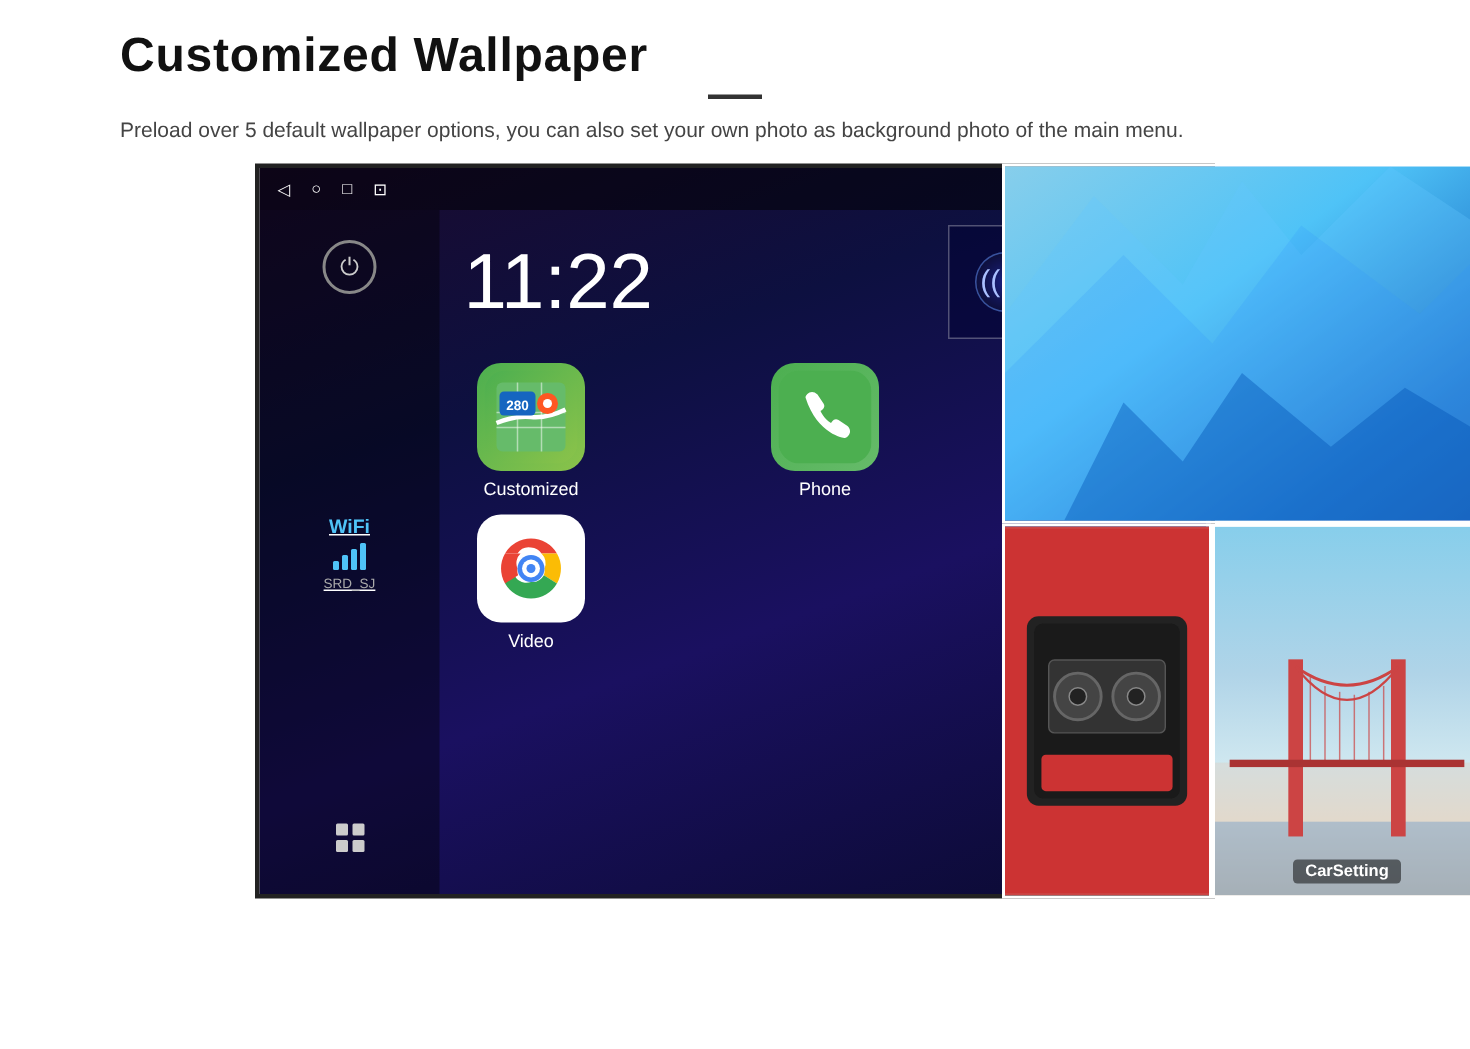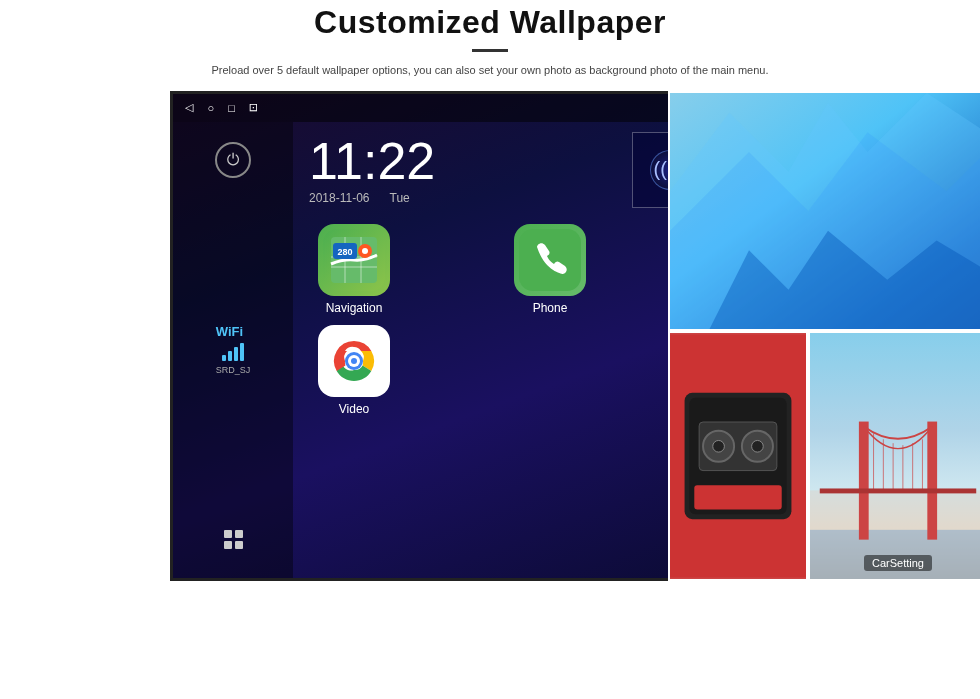--- a/index.html
+++ b/index.html
@@ -6,37 +6,37 @@
     body {
       width: 980px;
       height: 699px;
       font-family: Arial, sans-serif;
       background: #fff;
       overflow: hidden;
     }
 
     
     .header {
-      text-align: center;
-      padding: 4px 80px 12px;
+      text-align: left;
+      padding: 18px 80px 12px;
     }
     .header h1 {
       font-size: 32px;
       font-weight: 900;
       color: #111;
       letter-spacing: 0.5px;
     }
     .header-divider {
       width: 36px;
       height: 3px;
       background: #333;
       margin: 8px auto 10px;
     }
     .header p {
-      font-size: 11px;
+      font-size: 14px;
       color: #444;
       line-height: 1.5;
     }
 
     
     .phone-screen-wrapper {
       display: flex;
       justify-content: center;
       align-items: flex-start;
       padding: 0 30px;
@@ -102,22 +102,23 @@
       border-radius: 50%;
       border: 2px solid #888;
       display: flex;
       align-items: center;
       justify-content: center;
       color: #ccc;
       font-size: 16px;
       cursor: pointer;
     }
     .wifi-section {
-      text-align: left;
+      text-align: center;
       color: white;
+      text-decoration: underline;
     }
     .wifi-label {
       font-size: 13px;
       font-weight: bold;
       color: #4fc3f7;
     }
     .wifi-bars {
       display: flex;
       justify-content: center;
       gap: 2px;
@@ -407,24 +408,20 @@
             <div class="apps-grid-dot"></div>
           </div>
         </div>
       </div>
 
       <div class="main-area">
 
         <div class="clock-section">
           <div class="clock-display">
             <div class="clock-time">11:22</div>
-            <div class="clock-date">
-              <span>2018-11-06</span>
-              <span>Tue</span>
-            </div>
           </div>
           <div class="clock-widgets">
             <div class="widget-box">
               <div class="wifi-widget-icon">
                 <span class="wifi-signal">((·))</span>
               </div>
             </div>
             <div style="color:white;font-size:32px;font-weight:bold;">
               <span>❮|</span>
             </div>
@@ -457,21 +454,21 @@
 
                   <path d="M8 35 Q20 30 31 31 Q42 32 54 26" stroke="white" stroke-width="3" fill="none"></path>
 
                   <rect x="10" y="14" width="24" height="16" rx="3" fill="#1565C0"></rect>
                   <text x="22" y="26" text-anchor="middle" fill="white" font-size="9" font-weight="bold">280</text>
 
                   <circle cx="42" cy="22" r="7" fill="#FF5722"></circle>
                   <circle cx="42" cy="22" r="3" fill="white"></circle>
                 </svg>
               </div>
-              <span class="app-label">Navigation</span>
+              <span class="app-label">Customized</span>
             </div>
 
             <div class="app-item">
               <div class="app-icon phone-icon">
                 <svg width="62" height="62" viewBox="0 0 62 62">
                   <rect width="62" height="62" rx="14" fill="#4CAF50"></rect>
                   <path d="M18 18 C18 16 22 12 26 16 L30 22 C32 25 28 27 28 27 C28 27 30 32 35 35 C35 35 37 31 40 33 L46 37 C50 41 46 45 44 45 C44 45 26 43 18 18 Z" fill="white"></path>
                 </svg>
               </div>
               <span class="app-label">Phone</span>
@@ -602,20 +599,20 @@
           <line x1="75" y1="108" x2="75" y2="160" stroke="#CC4444" stroke-width="1" opacity="0.7"></line>
           <line x1="85" y1="112" x2="85" y2="160" stroke="#CC4444" stroke-width="1" opacity="0.7"></line>
           <line x1="95" y1="114" x2="95" y2="160" stroke="#CC4444" stroke-width="1" opacity="0.7"></line>
           <line x1="105" y1="112" x2="105" y2="160" stroke="#CC4444" stroke-width="1" opacity="0.7"></line>
           <line x1="115" y1="108" x2="115" y2="160" stroke="#CC4444" stroke-width="1" opacity="0.7"></line>
 
           <rect x="10" y="158" width="160" height="5" fill="#AA3333"></rect>
         </svg>
 
         <div style="position:absolute;bottom:8px;left:0;right:0;text-align:center;">
-          <span style="background:rgba(0,0,0,0.5);color:white;font-size:11px;padding:2px 8px;border-radius:3px;">CarSetting</span>
+          <span style="background:rgba(0,0,0,0.5);color:white;font-size:11px;padding:2px 8px;border-radius:3px;font-weight:bold;">CarSetting</span>
         </div>
       </div>
 
     </div>
   </div>
 
 </div>
 
 </body></html>

